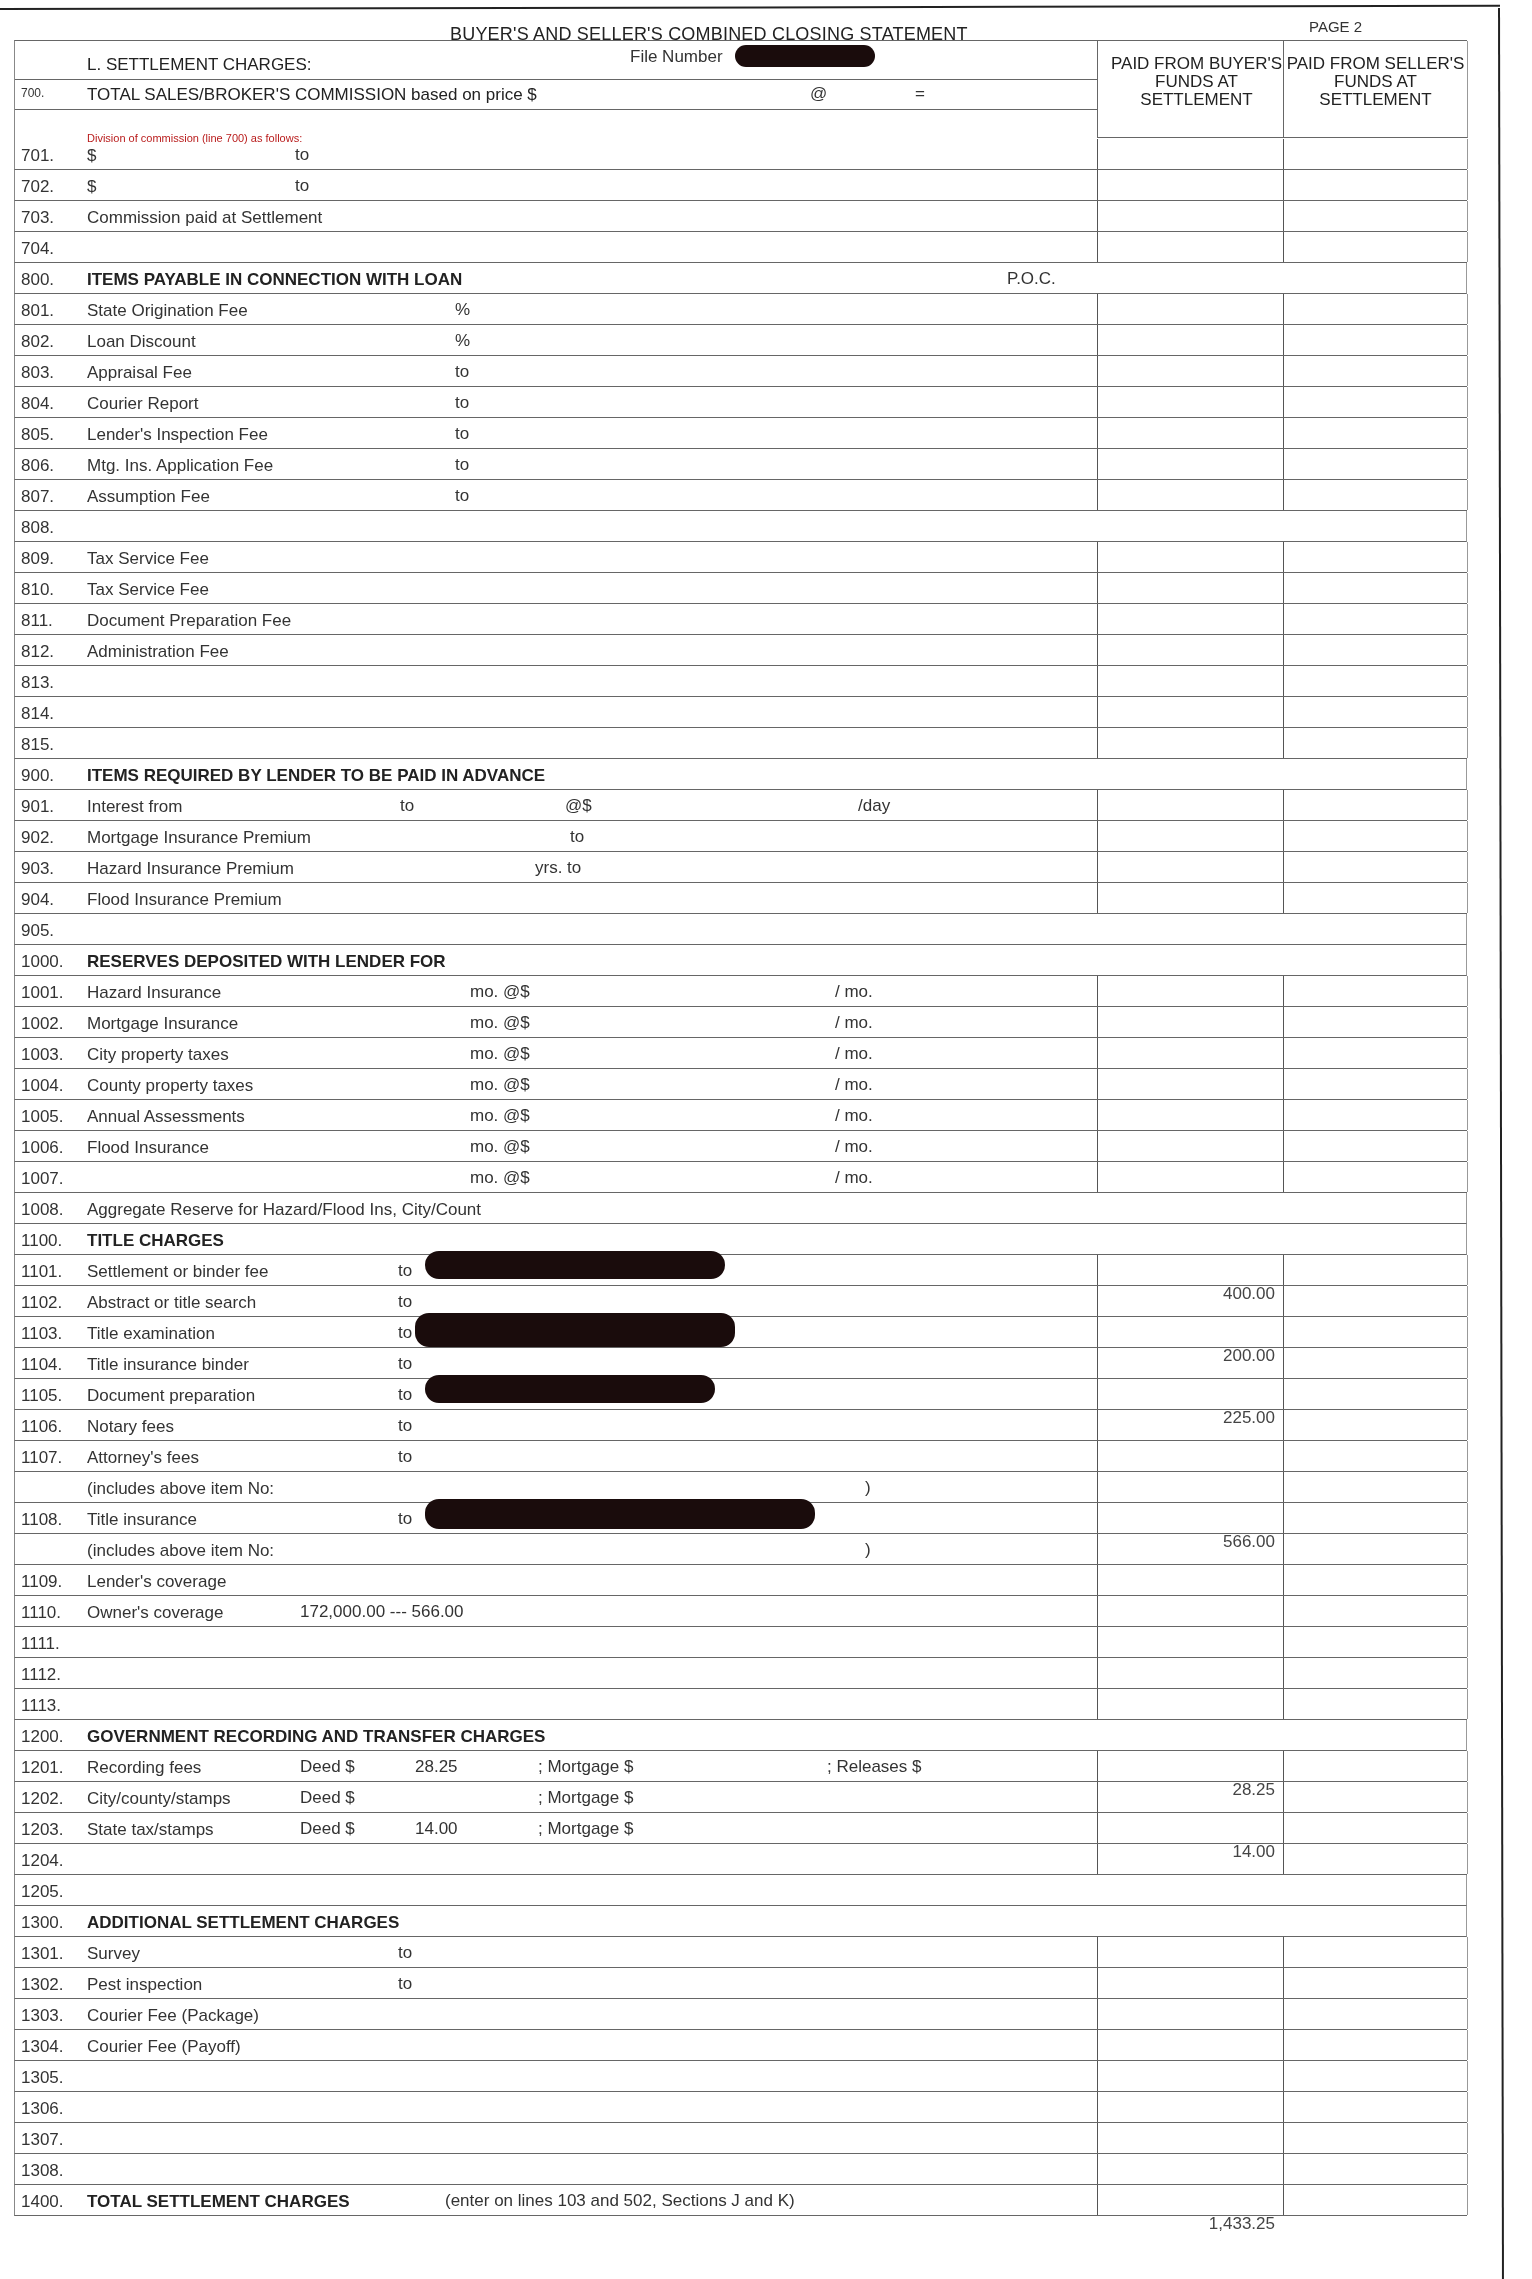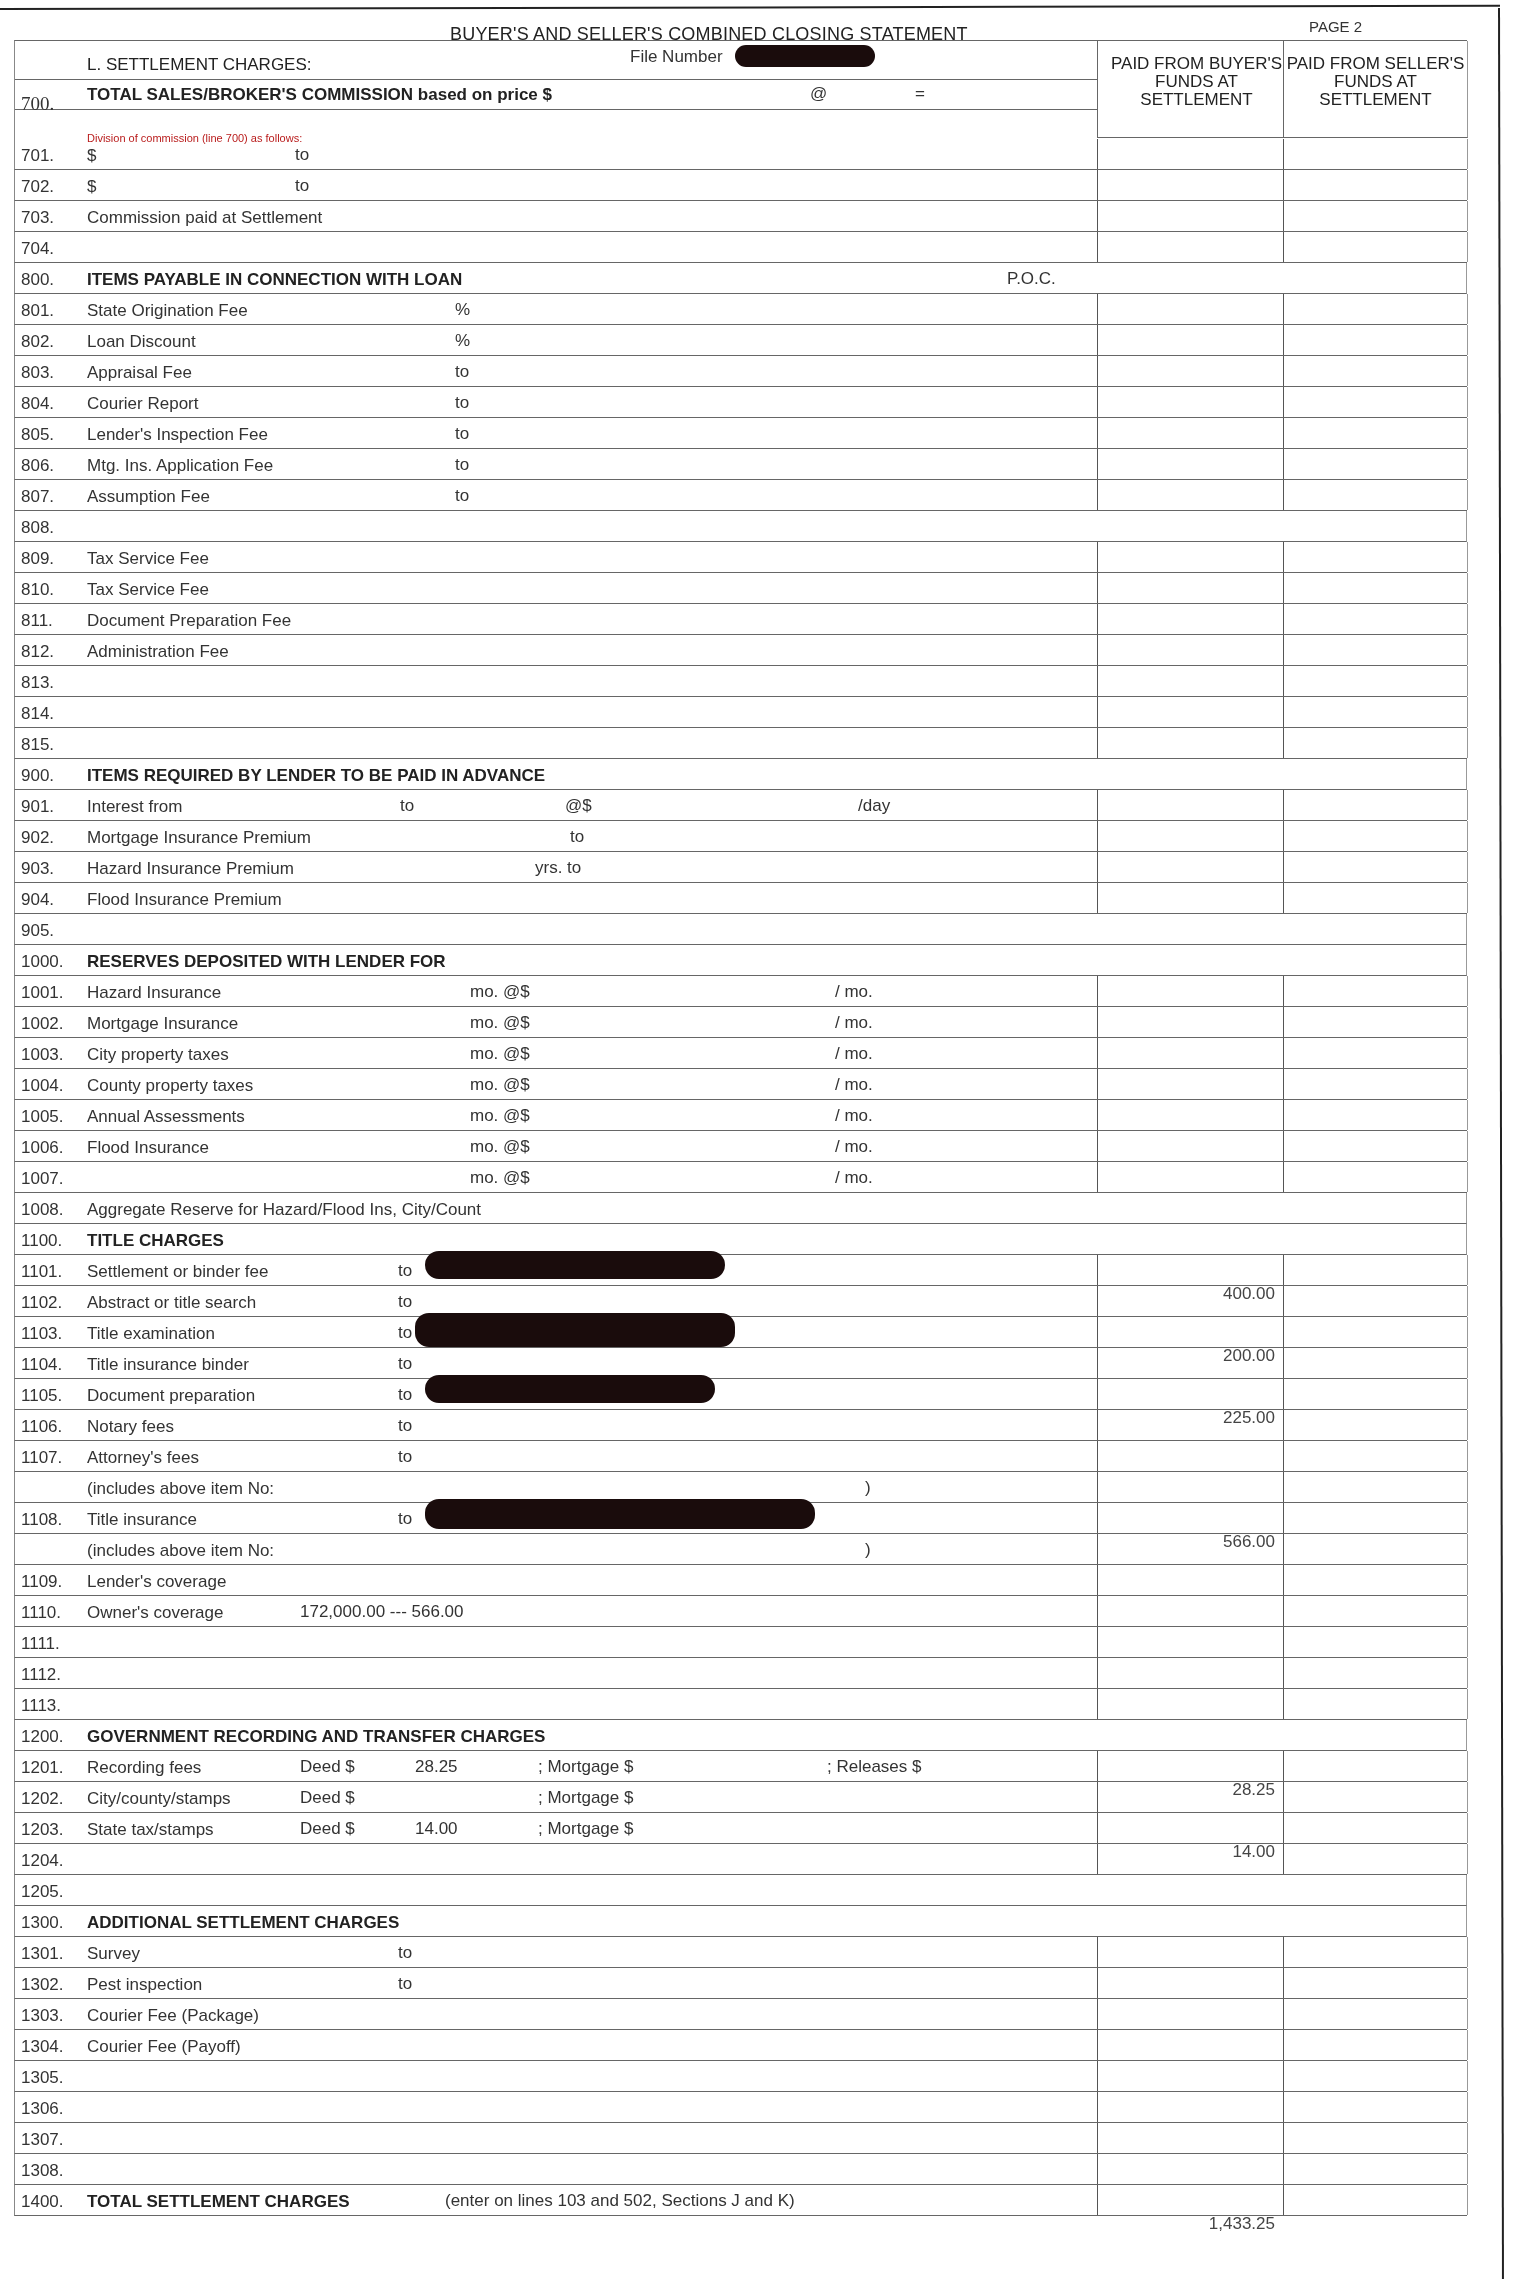--- a/index.html
+++ b/index.html
@@ -38,22 +38,22 @@
 <div class="pageno">PAGE 2</div>
 
 <div class="form">
   <div class="hdr">
     <div class="left-top">
       <span style="position:absolute;left:72px;top:14px;font-size:17px;color:#222;">L. SETTLEMENT CHARGES:</span>
       <span style="position:absolute;left:615px;top:6px;font-size:17px;color:#333;">File Number</span>
       <span class="redact" style="left:720px;top:4px;width:140px;height:22px;"></span>
     </div>
     <div class="left-mid">
-      <span style="position:absolute;left:6px;top:14px;font-size:19px;color:#333;font-family:Liberation Serif, serif;">700.</span>
-      <span style="position:absolute;left:72px;top:6px;font-size:17px;font-weight:bold;color:#222;">TOTAL SALES/BROKER'S COMMISSION based on price $</span>
+      <span style="position:absolute;left:6px;top:7px;font-size:12px;color:#333;">700.</span>
+      <span style="position:absolute;left:72px;top:6px;font-size:17px;font-weight:normal;color:#222;">TOTAL SALES/BROKER'S COMMISSION based on price $</span>
       <span style="position:absolute;left:795px;top:5px;font-size:17px;color:#333;">@</span>
       <span style="position:absolute;left:900px;top:5px;font-size:17px;color:#333;">=</span>
     </div>
     <div class="left-bot">
       <span style="position:absolute;left:72px;top:23px;font-size:11px;color:#b91c1c;">Division of commission (line 700) as follows:</span>
     </div>
     <div class="colhead c-buyer" style="left:1082px;width:186px;padding-left:12px;">PAID FROM BUYER'S FUNDS AT SETTLEMENT</div>
     <div class="colhead c-seller" style="left:1268px;width:185px;">PAID FROM SELLER'S FUNDS AT SETTLEMENT</div>
   </div>
 

